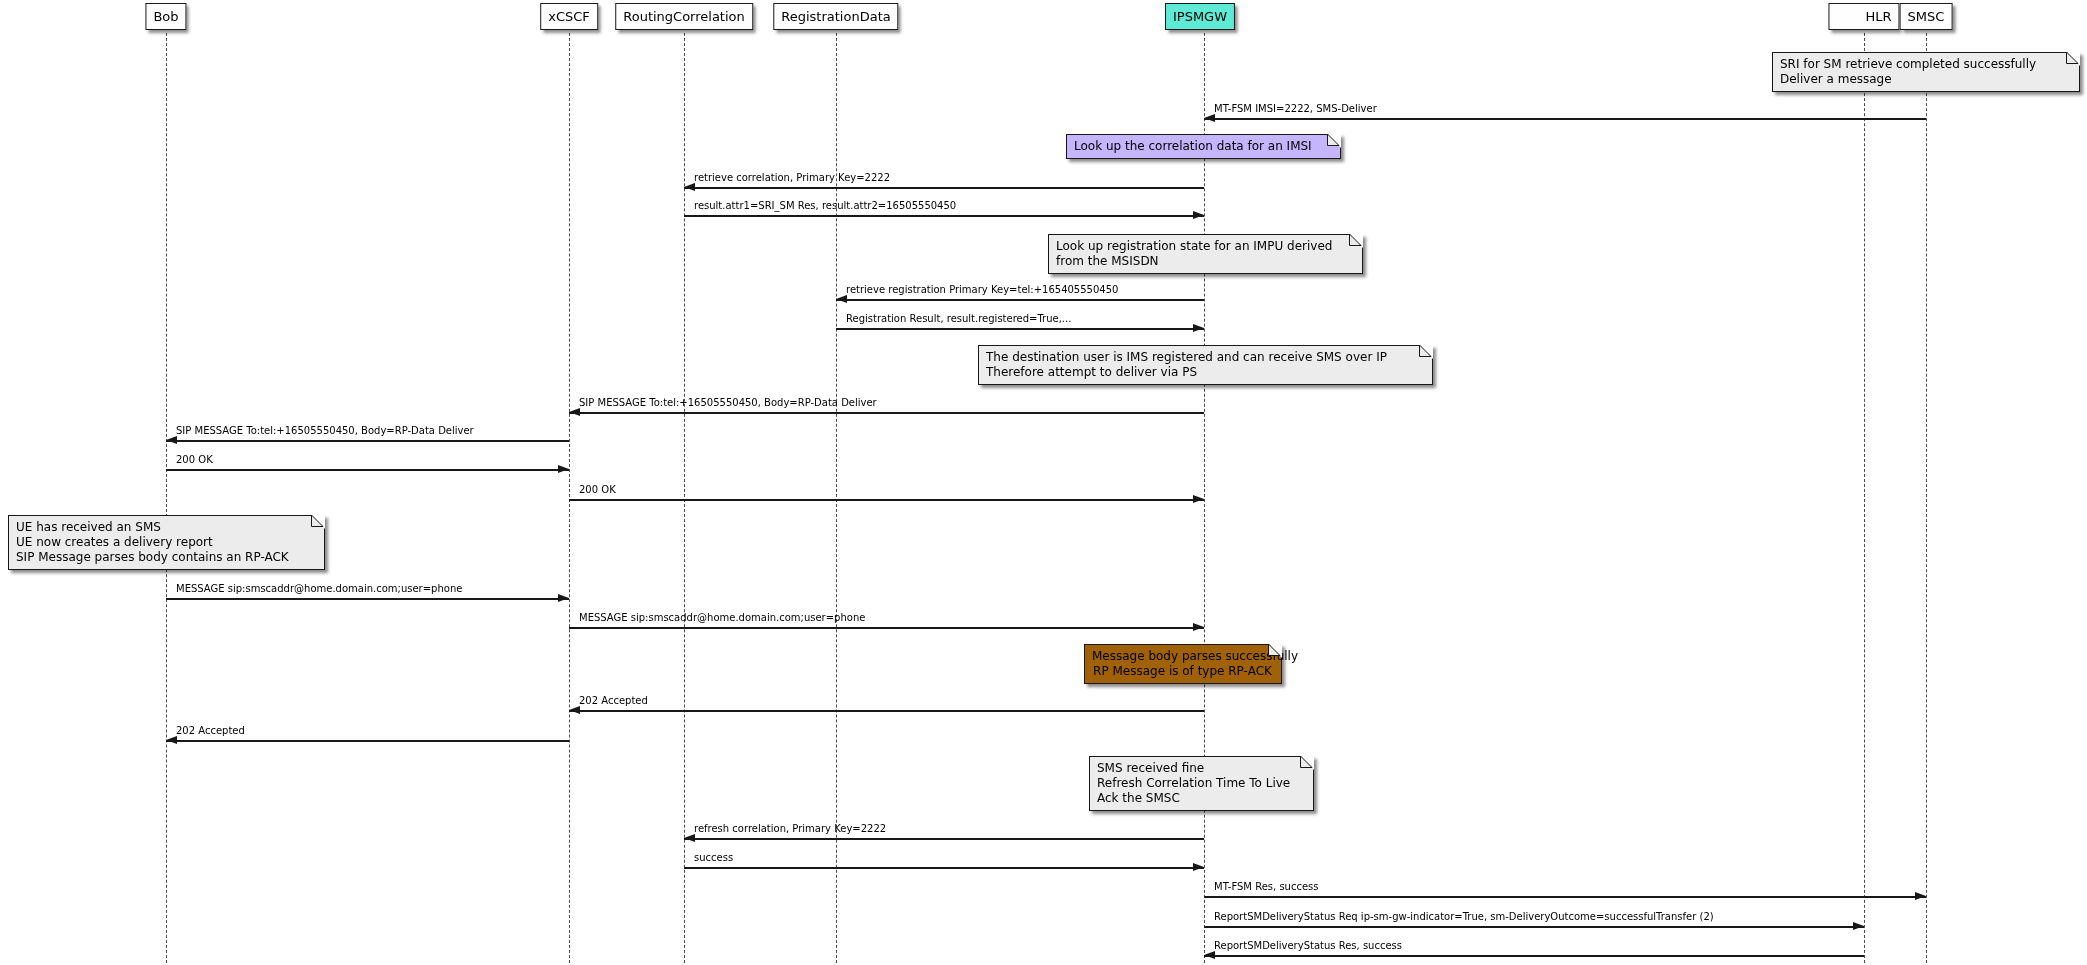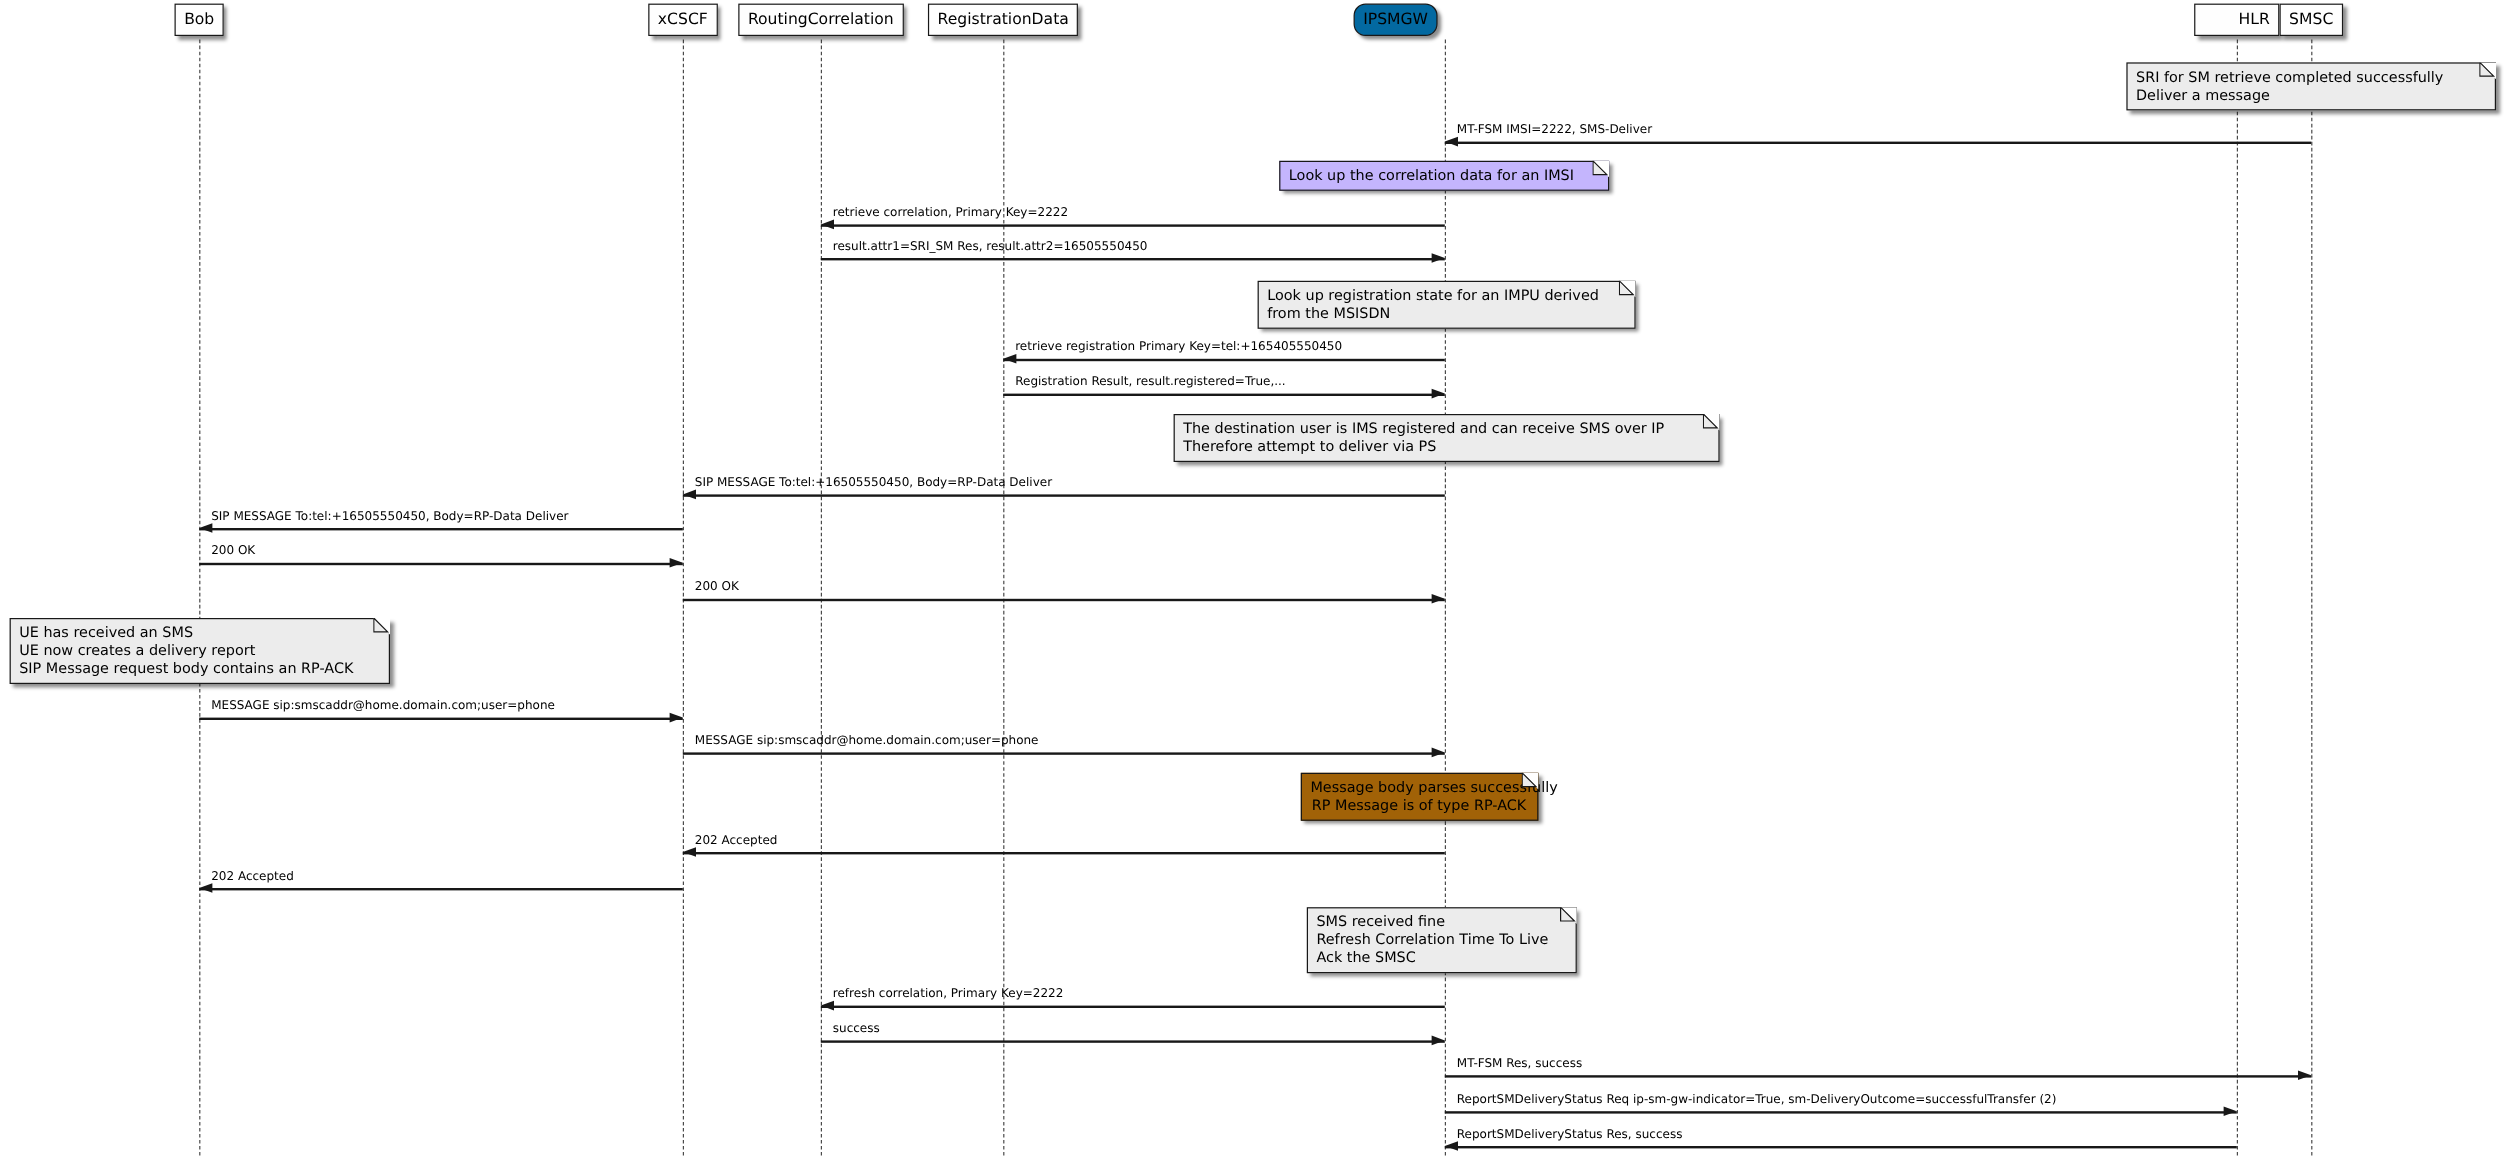--- a/index.html
+++ b/index.html
@@ -44,21 +44,21 @@
     <div class="lifeline" style="left: 568.5px; border-left-color: rgb(74, 74, 74);"></div>
     <div class="lifeline" style="left: 683.5px; border-left-color: rgb(74, 74, 74);"></div>
     <div class="lifeline" style="left: 835.5px; border-left-color: rgb(74, 74, 74);"></div>
     <div class="lifeline" style="left: 1203.5px; border-left-color: rgb(74, 74, 74);"></div>
     <div class="lifeline" style="left: 1863.5px; border-left-color: rgb(74, 74, 74);"></div>
     <div class="lifeline" style="left: 1925.5px; border-left-color: rgb(74, 74, 74);"></div>
     <div class="participant" style="left: 166px; background: rgb(254, 254, 254); border-color: rgb(24, 24, 24);">Bob</div>
     <div class="participant" style="left: 569px; background: rgb(254, 254, 254); border-color: rgb(24, 24, 24);">xCSCF</div>
     <div class="participant" style="left: 684px; background: rgb(254, 254, 254); border-color: rgb(24, 24, 24);">RoutingCorrelation</div>
     <div class="participant" style="left: 836px; background: rgb(254, 254, 254); border-color: rgb(24, 24, 24);">RegistrationData</div>
-    <div class="participant" style="left: 1163px; background: #0369a1; border-color: rgb(24, 24, 24); border-radius: 10px;">IPSMGW</div>
+    <div class="participant" style="left: 1200px; background: #5eead4; border-color: rgb(24, 24, 24);">IPSMGW</div>
     <div class="participant" style="left: 1864px; background: rgb(254, 254, 254); border-color: rgb(24, 24, 24); padding-left: 36px;">HLR</div>
     <div class="participant" style="left: 1926px; background: rgb(254, 254, 254); border-color: rgb(24, 24, 24);">SMSC</div>
     <div class="message" style="left: 1204px; top: 119px; width: 722px;">
       <div class="mline" style="background: rgb(24, 24, 24);"></div>
       <div class="head left"></div>
       <div class="mlabel">MT-FSM IMSI=2222, SMS-Deliver</div>
     </div>
     <div class="message" style="left: 684px; top: 188px; width: 520px;">
       <div class="mline" style="background: rgb(24, 24, 24);"></div>
       <div class="head left"></div>
@@ -171,21 +171,21 @@
       <div class="nline">The destination user is IMS registered and can receive SMS over IP</div>
       <div class="nline">Therefore attempt to deliver via PS</div>
       <svg width="14" height="14" class="fold">
         <polygon points="0,0 14,0 14,14" fill="#ffffff"></polygon>
         <polygon points="0.5,0 12,11.5 0.5,11.5" fill="#ececec" stroke="#181818" stroke-width="1"></polygon>
       </svg>
     </div>
     <div class="note" style="left: 8px; top: 515px; width: 317px; background: rgb(236, 236, 236); border-color: rgb(24, 24, 24);">
       <div class="nline">UE has received an SMS</div>
       <div class="nline">UE now creates a delivery report</div>
-      <div class="nline">SIP Message request body contains an RP-ACK</div>
+      <div class="nline">SIP Message parses body contains an RP-ACK</div>
       <svg width="14" height="14" class="fold">
         <polygon points="0,0 14,0 14,14" fill="#ffffff"></polygon>
         <polygon points="0.5,0 12,11.5 0.5,11.5" fill="#ececec" stroke="#181818" stroke-width="1"></polygon>
       </svg>
     </div>
     <div class="note" style="left: 1084px; top: 644px; width: 198px; background: #a16207; border-color: rgb(24, 24, 24); text-align: center;">
       <div class="nline">Message body parses successfully</div>
       <div class="nline">RP Message is of type RP-ACK</div>
       <svg width="14" height="14" class="fold">
         <polygon points="0,0 14,0 14,14" fill="#ffffff"></polygon>

